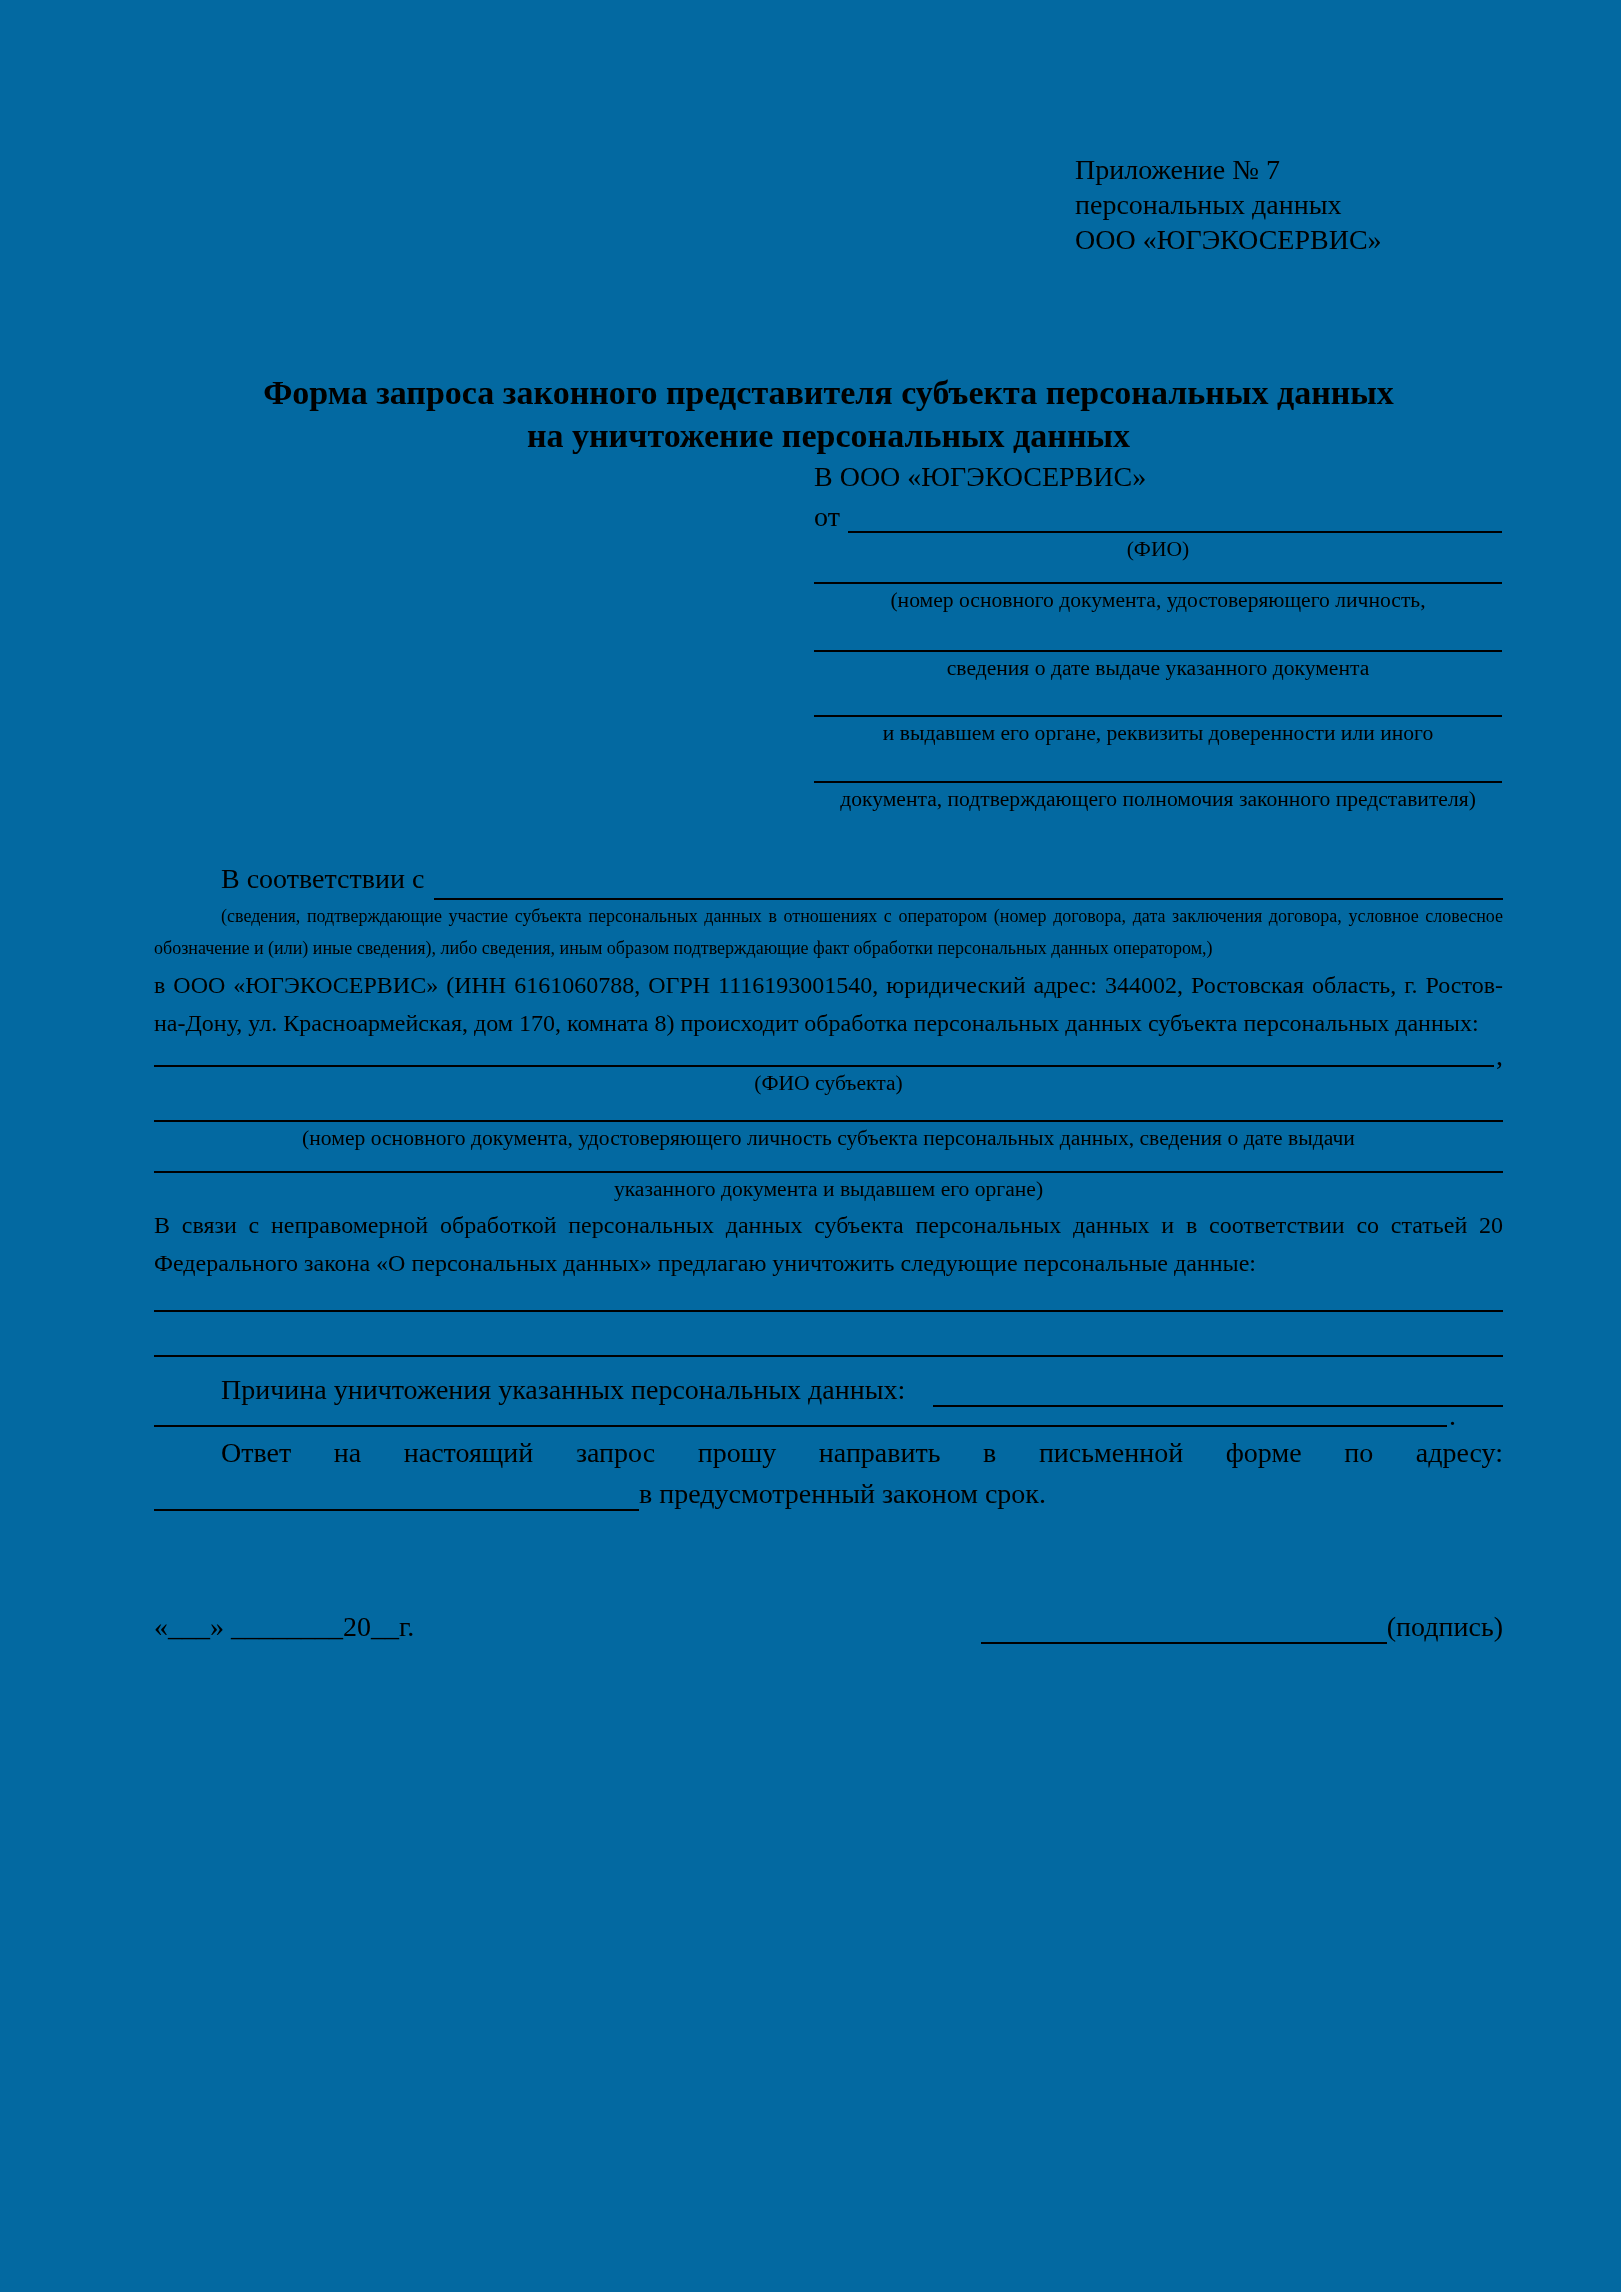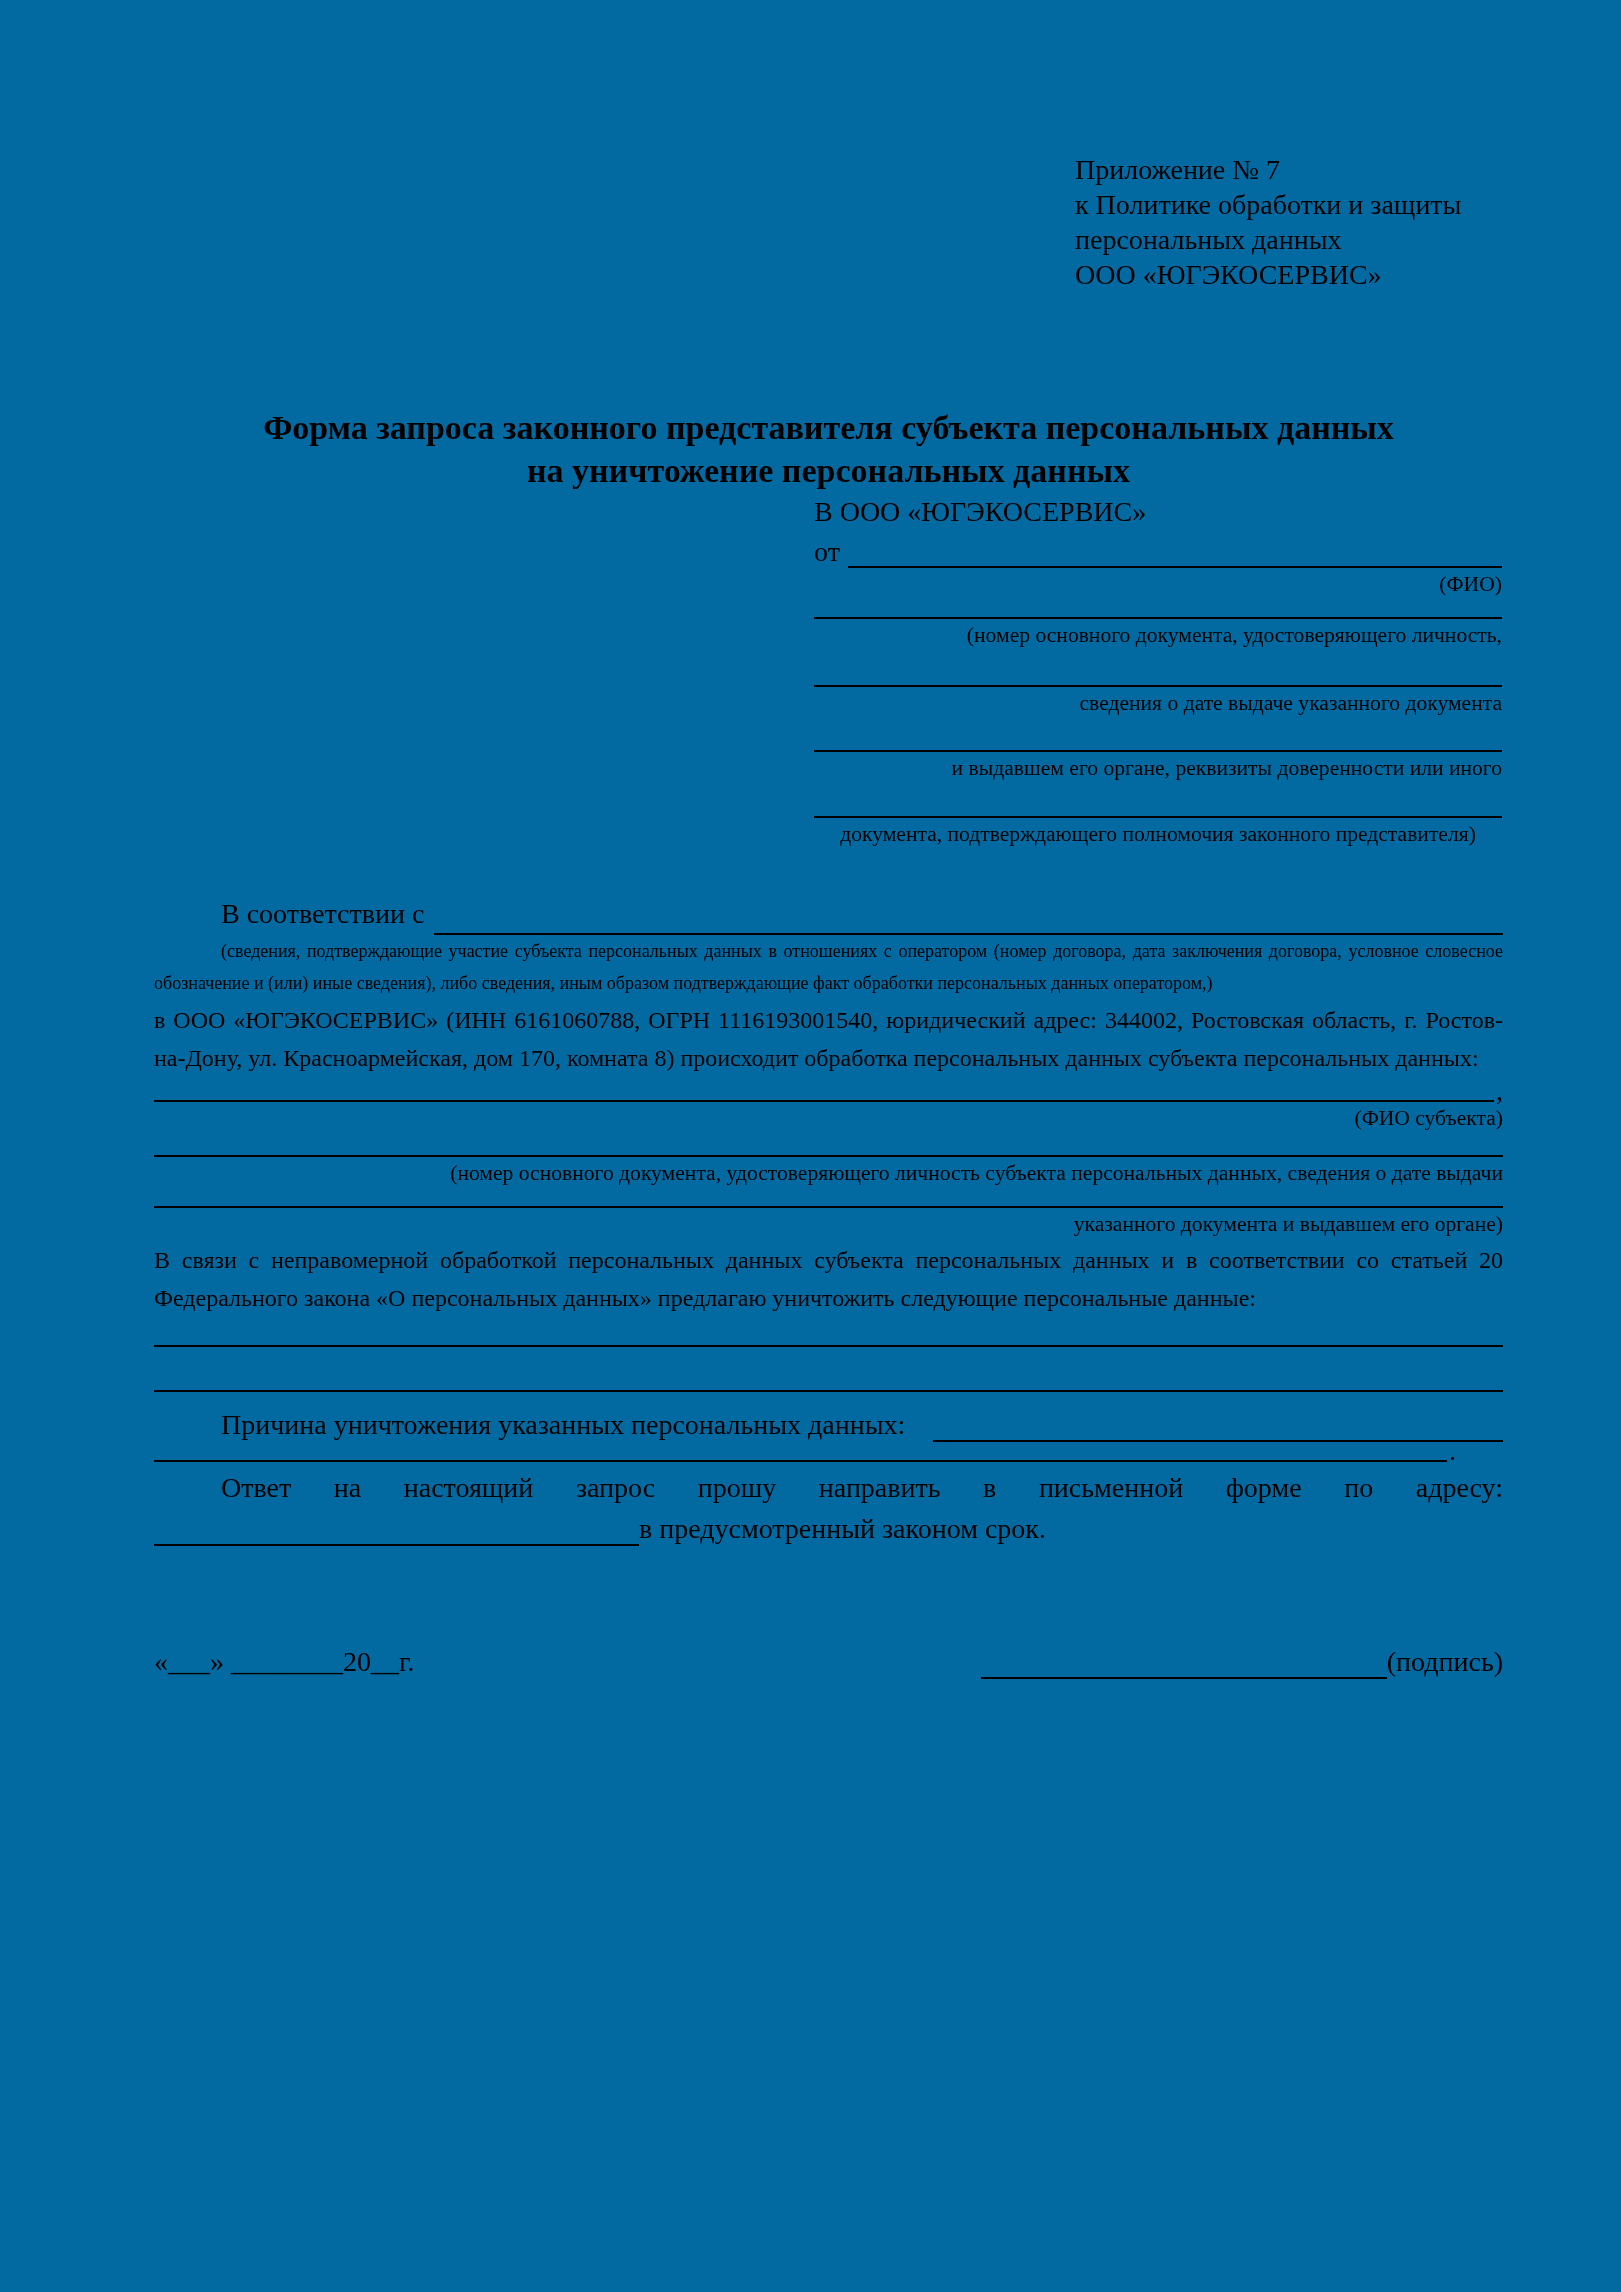--- a/index.html
+++ b/index.html
@@ -42,21 +42,21 @@
   .addr-to{height:39px;line-height:39px;}
   .write-row{display:flex;align-items:flex-end;}
   .write-row .lbl{white-space:nowrap;line-height:33px;}
   .fill{flex:1 1 auto;border-bottom:2.9px solid #000;}
   .from-row{height:37px;}
   .from-row .lbl{padding-right:7.8px;}
   .caption{
     font-size:21.6px;
     line-height:25.5px;
     padding-top:3.9px;
-    text-align:right;
+    text-align:center;
   }
   .caption-wide{white-space:nowrap;text-align:center;}
   .blank{border-bottom:2.9px solid #000;}
   .b1{height:19.6px;} .b2{height:37px;} .b3{height:33px;} .b4{height:35px;}
   
   .bodytext{font-size:24px;line-height:38px;text-align:justify;}
   .accordance-row{
     display:flex;
     height:39px;margin-top:48px;font-size:28px;
   }
@@ -103,21 +103,20 @@
   .sig-line{width:406px;border-bottom:2.9px solid #000;height:33px;}
   .sig-caption{line-height:35px;white-space:nowrap;}
 </style>
 </head>
 <body>
 
 <div class="page">
 
   <div class="header-block">
     <div>Приложение № 7</div>
-    <div>к Политике обработки и защиты</div>
     <div>персональных данных</div>
     <div>ООО «ЮГЭКОСЕРВИС»</div>
   </div>
 
   <div class="title">
     <span>Форма запроса законного представителя субъекта персональных данных</span>
     <span>на уничтожение персональных данных</span>
   </div>
 
   <div class="addressee">

